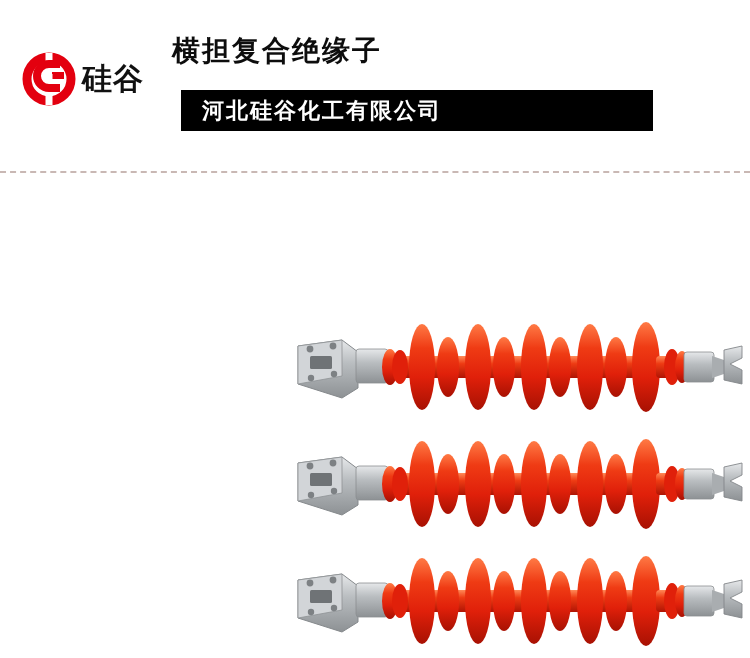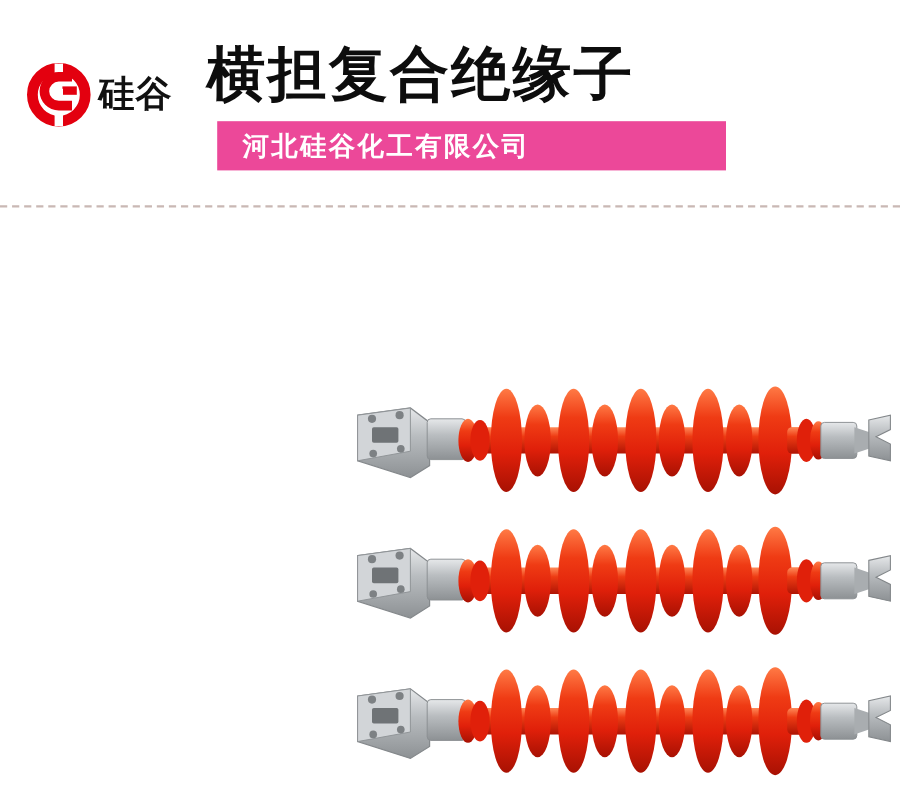--- a/index.html
+++ b/index.html
@@ -48,35 +48,35 @@
     color: #111111;
     letter-spacing: 1px;
     line-height: 1;
     white-space: nowrap;
   }
 
   .title-main {
     position: absolute;
     left: 172px;
     top: 36px;
-    font-size: 49px;
+    font-size: 28px;
     font-weight: bold;
     color: #0d0d0d;
     letter-spacing: 2px;
     line-height: 1.08;
     white-space: nowrap;
   }
 
   .title-bar {
     position: absolute;
     left: 181px;
-    top: 101px;
-    width: 424px;
+    top: 90px;
+    width: 472px;
     height: 41px;
-    background: #ec4899;
+    background: #000000;
     display: flex;
     align-items: center;
   }
 
   .title-bar-text {
     margin-left: 21px;
     font-size: 22px;
     font-weight: bold;
     color: #ffffff;
     letter-spacing: 2px;

